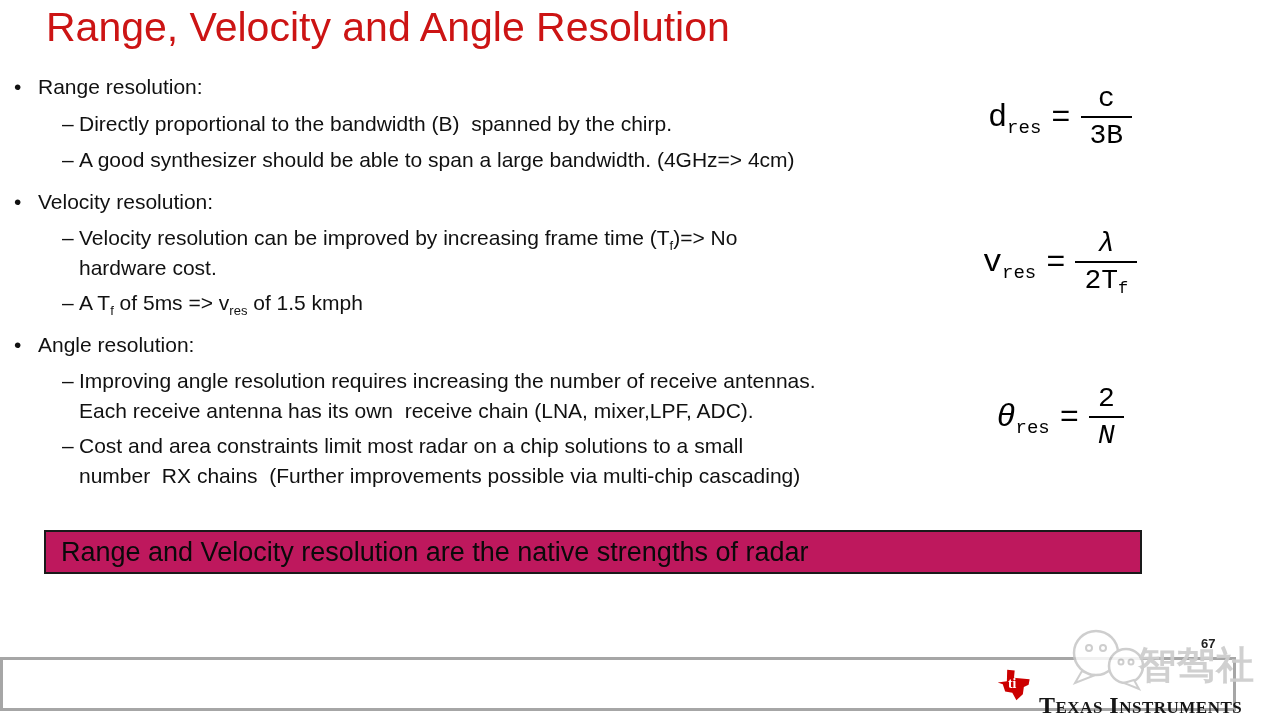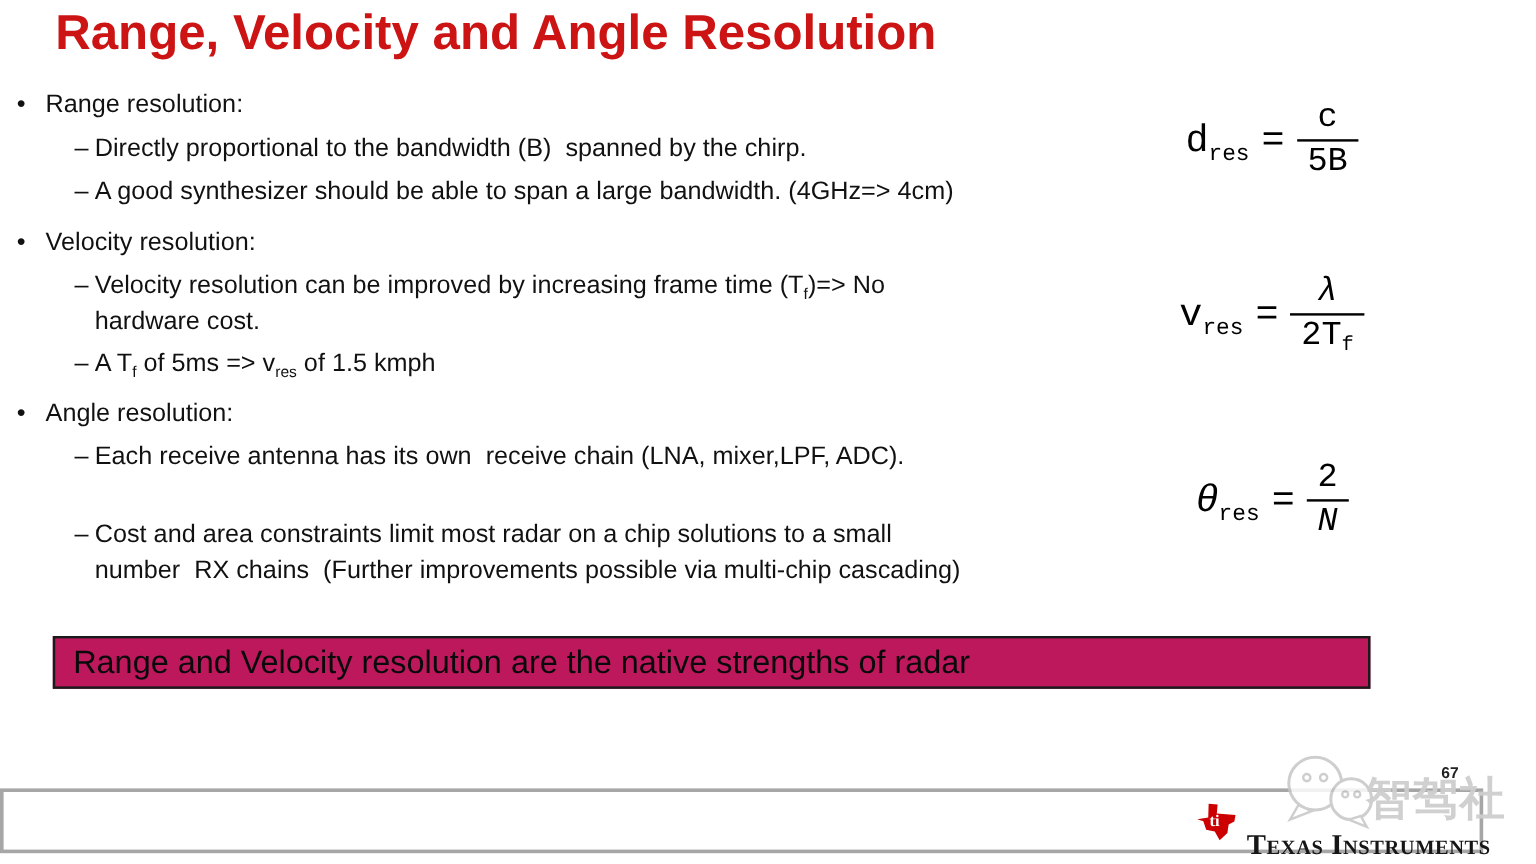--- a/index.html
+++ b/index.html
@@ -2,21 +2,21 @@
 <html><head>
 <meta charset="utf-8">
 <style>
   html,body{margin:0;padding:0;}
   body{
     width:1280px;height:720px;background:#ffffff;position:relative;overflow:hidden;
     font-family:"Liberation Sans", sans-serif;color:#111;
   }
   .title{
     position:absolute;left:46px;top:4px;margin:0;
-    font-size:41px;font-weight:700;color:#cc1414;letter-spacing:0px;
+    font-size:41px;font-weight:400;color:#cc1414;letter-spacing:0px;
     white-space:pre;
   }
   .bullet-row{position:absolute;left:14px;font-size:21px;display:flex;line-height:28px;}
   .marker{width:24px;flex:none;}
   .sub-row{position:absolute;left:62px;font-size:21px;display:flex;line-height:30px;}
   .dash{width:17px;flex:none;}
   .line{white-space:pre-wrap;}
   .sub-row sub{font-size:13px;vertical-align:baseline;position:relative;top:5px;line-height:0;}
   
   .formula{
@@ -99,37 +99,38 @@
   </div>
 </div>
 
 <div class="bullet-row" style="top:331px">
   <span class="marker">•</span>
   <span class="line">Angle resolution:</span>
 </div>
 <div class="sub-row" style="top:366px">
   <span class="dash">–</span>
   <div>
+    <div class="line"><span>Improving angle resolution requires increasing the number of receive antennas.</span></div>
     <div class="line"><span>Each receive antenna has its own  receive chain (LNA, mixer,LPF, ADC).</span></div>
   </div>
 </div>
 <div class="sub-row" style="top:431px">
   <span class="dash">–</span>
   <div>
     <div class="line"><span>Cost and area constraints limit most radar on a chip solutions to a small</span></div>
     <div class="line"><span>number  RX chains  (Further improvements possible via multi-chip cascading)</span></div>
   </div>
 </div>
 
 <div class="formula" style="top:72px">
   <span class="lhs"><span>d</span><sub>res</sub></span>
   <span class="eq">=</span>
   <span class="frac">
     <span class="num">c</span>
-    <span class="den">5B</span>
+    <span class="den">3B</span>
   </span>
 </div>
 
 <div class="formula" style="top:217px">
   <span class="lhs"><span>v</span><sub>res</sub></span>
   <span class="eq">=</span>
   <span class="frac">
     <span class="num it">λ</span>
     <span class="den"><span>2T</span><sub>f</sub></span>
   </span>

